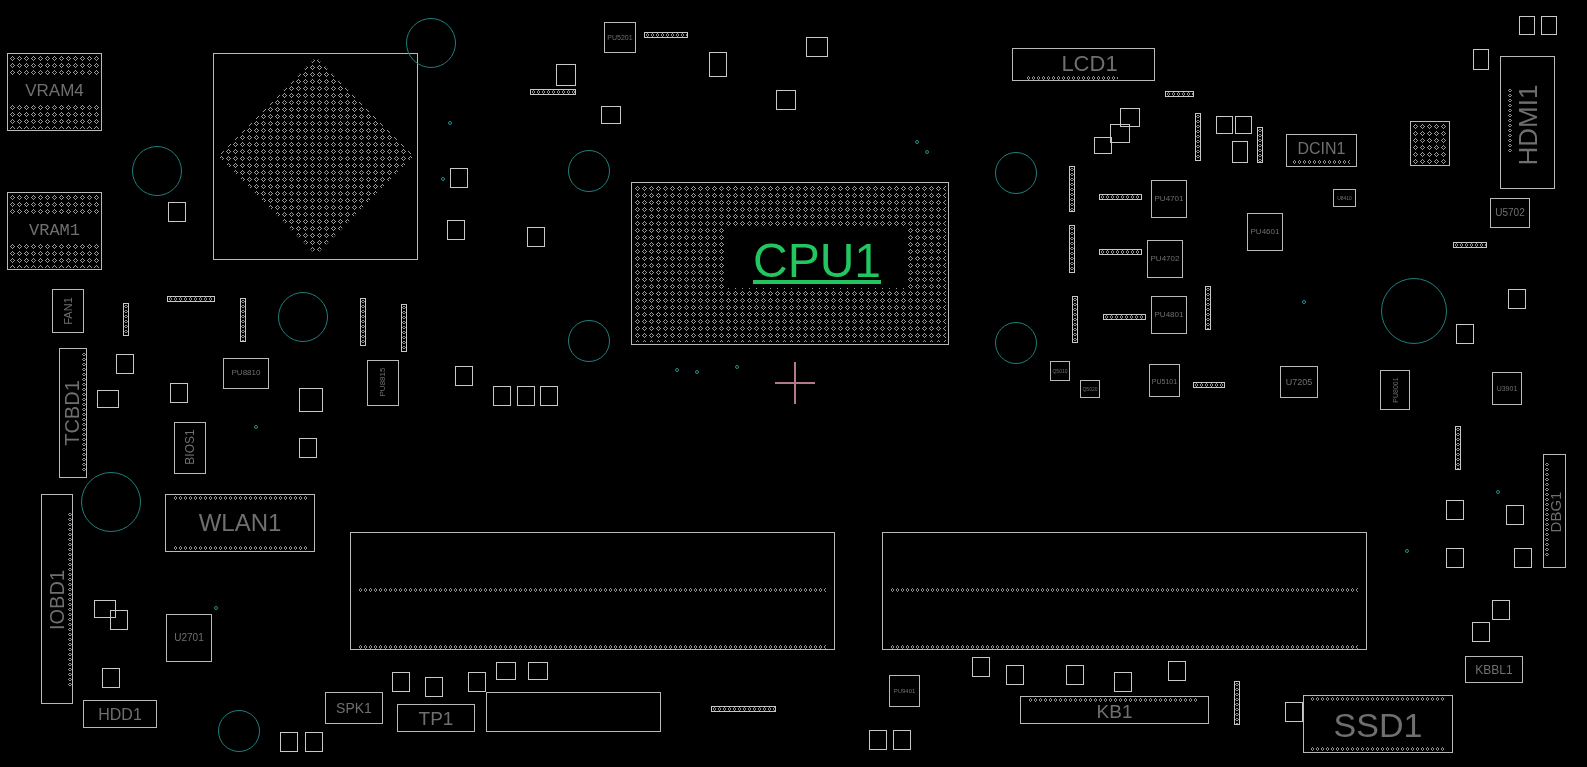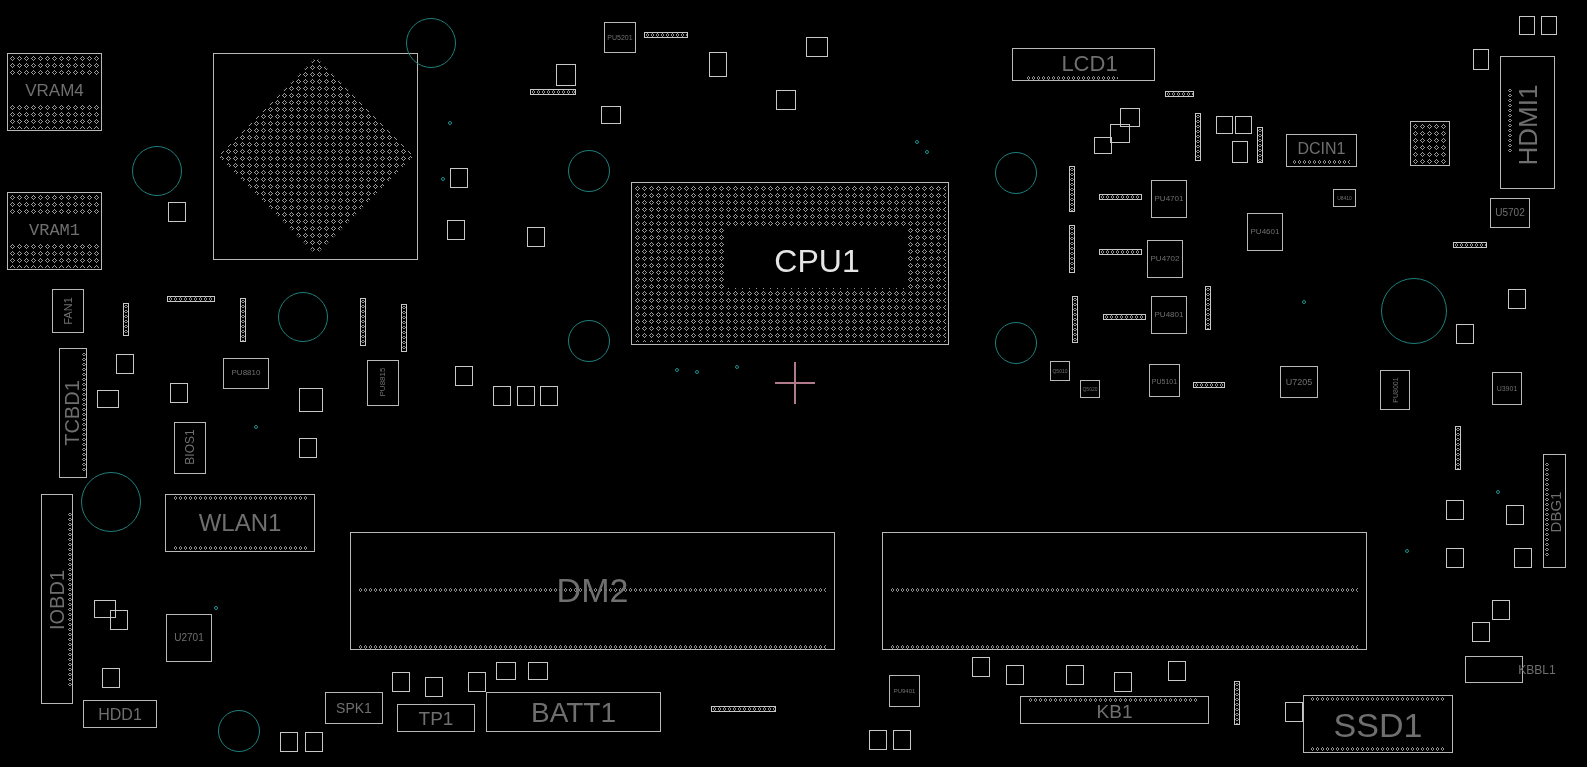--- a/index.html
+++ b/index.html
@@ -36,21 +36,21 @@
   <div class="bga" style="left:9px;top:194px;width:91px;height:22px;"></div>
   <div class="bga" style="left:9px;top:243px;width:91px;height:25px;"></div>
   <div class="lbl" style="left:7px;top:220px;width:95px;height:20px;font-size:17px;font-family:Liberation Mono, monospace;">VRAM1</div>
 
   <div class="outline" style="left:213px;top:53px;width:205px;height:207px;"></div>
   <div class="bga" style="left:218px;top:57px;width:196px;height:198px;clip-path:polygon(50% 0,100% 50%,50% 100%,0 50%);"></div>
 
   <div class="outline" style="left:631px;top:182px;width:318px;height:163px;"></div>
   <div class="bga" style="left:634px;top:185px;width:312px;height:157px;"></div>
   <div style="position:absolute;left:726px;top:226px;width:182px;height:62px;background:#000;"></div>
-  <div class="lbl" style="left:726px;top:240px;width:182px;height:42px;font-size:32px;color:#e5e5e5;">CPU1</div>
+  <div class="lbl" style="left:726px;top:240px;width:182px;height:42px;font-size:48px;color:#22c55e;text-decoration:underline;">CPU1</div>
 
   <div class="cross-h" style="left:775px;top:382px;width:40px;"></div>
   <div class="cross-v" style="left:794px;top:362px;height:42px;"></div>
 
   <div class="outline" style="left:1012px;top:48px;width:143px;height:33px;"></div>
   <div class="pinrow" style="left:1026px;top:76px;width:92px;"></div>
   <div class="lbl" style="left:1012px;top:52px;width:155px;height:24px;font-size:22px;">LCD1</div>
 
   <div class="outline" style="left:1500px;top:56px;width:55px;height:133px;"></div>
   <div class="pincol" style="left:1508px;top:88px;height:65px;"></div>
@@ -96,42 +96,40 @@
   <div class="outline" style="left:83px;top:700px;width:74px;height:28px;"></div>
   <div class="lbl" style="left:83px;top:706px;width:74px;height:18px;font-size:16px;">HDD1</div>
 
   <div class="outline" style="left:325px;top:692px;width:58px;height:32px;"></div>
   <div class="lbl" style="left:325px;top:700px;width:58px;height:16px;font-size:14px;">SPK1</div>
 
   <div class="outline" style="left:397px;top:704px;width:78px;height:28px;"></div>
   <div class="lbl" style="left:397px;top:708px;width:78px;height:20px;font-size:19px;">TP1</div>
 
   <div class="outline" style="left:486px;top:692px;width:175px;height:40px;"></div>
-  <div class="lbl" style="left:486px;top:698px;width:175px;height:30px;font-size:28px;">BATT1</div>
 
   <div class="outline" style="left:350px;top:532px;width:485px;height:118px;"></div>
   <div class="pinrow" style="left:358px;top:588px;width:468px;"></div>
   <div class="pinrow" style="left:358px;top:645px;width:468px;"></div>
-  <div class="lbl" style="left:350px;top:572px;width:485px;height:36px;font-size:34px;">DM2</div>
 
   <div class="outline" style="left:882px;top:532px;width:485px;height:118px;"></div>
   <div class="pinrow" style="left:890px;top:588px;width:468px;"></div>
   <div class="pinrow" style="left:890px;top:645px;width:468px;"></div>
 
   <div class="outline" style="left:1020px;top:696px;width:189px;height:28px;"></div>
   <div class="pinrow" style="left:1028px;top:698px;width:170px;"></div>
   <div class="lbl" style="left:1020px;top:701px;width:189px;height:20px;font-size:19px;">KB1</div>
 
   <div class="outline" style="left:1303px;top:695px;width:150px;height:58px;"></div>
   <div class="pinrow" style="left:1310px;top:697px;width:135px;"></div>
   <div class="pinrow" style="left:1310px;top:747px;width:135px;"></div>
   <div class="lbl" style="left:1303px;top:707px;width:150px;height:36px;font-size:34px;">SSD1</div>
 
   <div class="outline" style="left:1465px;top:656px;width:58px;height:27px;"></div>
-  <div class="lbl" style="left:1508px;top:663px;width:58px;height:14px;font-size:12px;">KBBL1</div>
+  <div class="lbl" style="left:1465px;top:663px;width:58px;height:14px;font-size:12px;">KBBL1</div>
 
   <div class="outline" style="left:1543px;top:454px;width:23px;height:114px;"></div>
   <div class="pincol" style="left:1545px;top:462px;height:95px;"></div>
   <div class="lbl" style="left:1520px;top:503px;width:70px;height:18px;font-size:15px;transform:rotate(-90deg);">DBG1</div>
 
   <div class="outline" style="left:1151px;top:180px;width:36px;height:38px;"></div>
   <div class="lbl" style="left:1151px;top:193px;width:36px;height:12px;font-size:8px;">PU4701</div>
   <div class="outline" style="left:1147px;top:240px;width:36px;height:38px;"></div>
   <div class="lbl" style="left:1147px;top:253px;width:36px;height:12px;font-size:8px;">PU4702</div>
   <div class="outline" style="left:1151px;top:296px;width:36px;height:38px;"></div>

